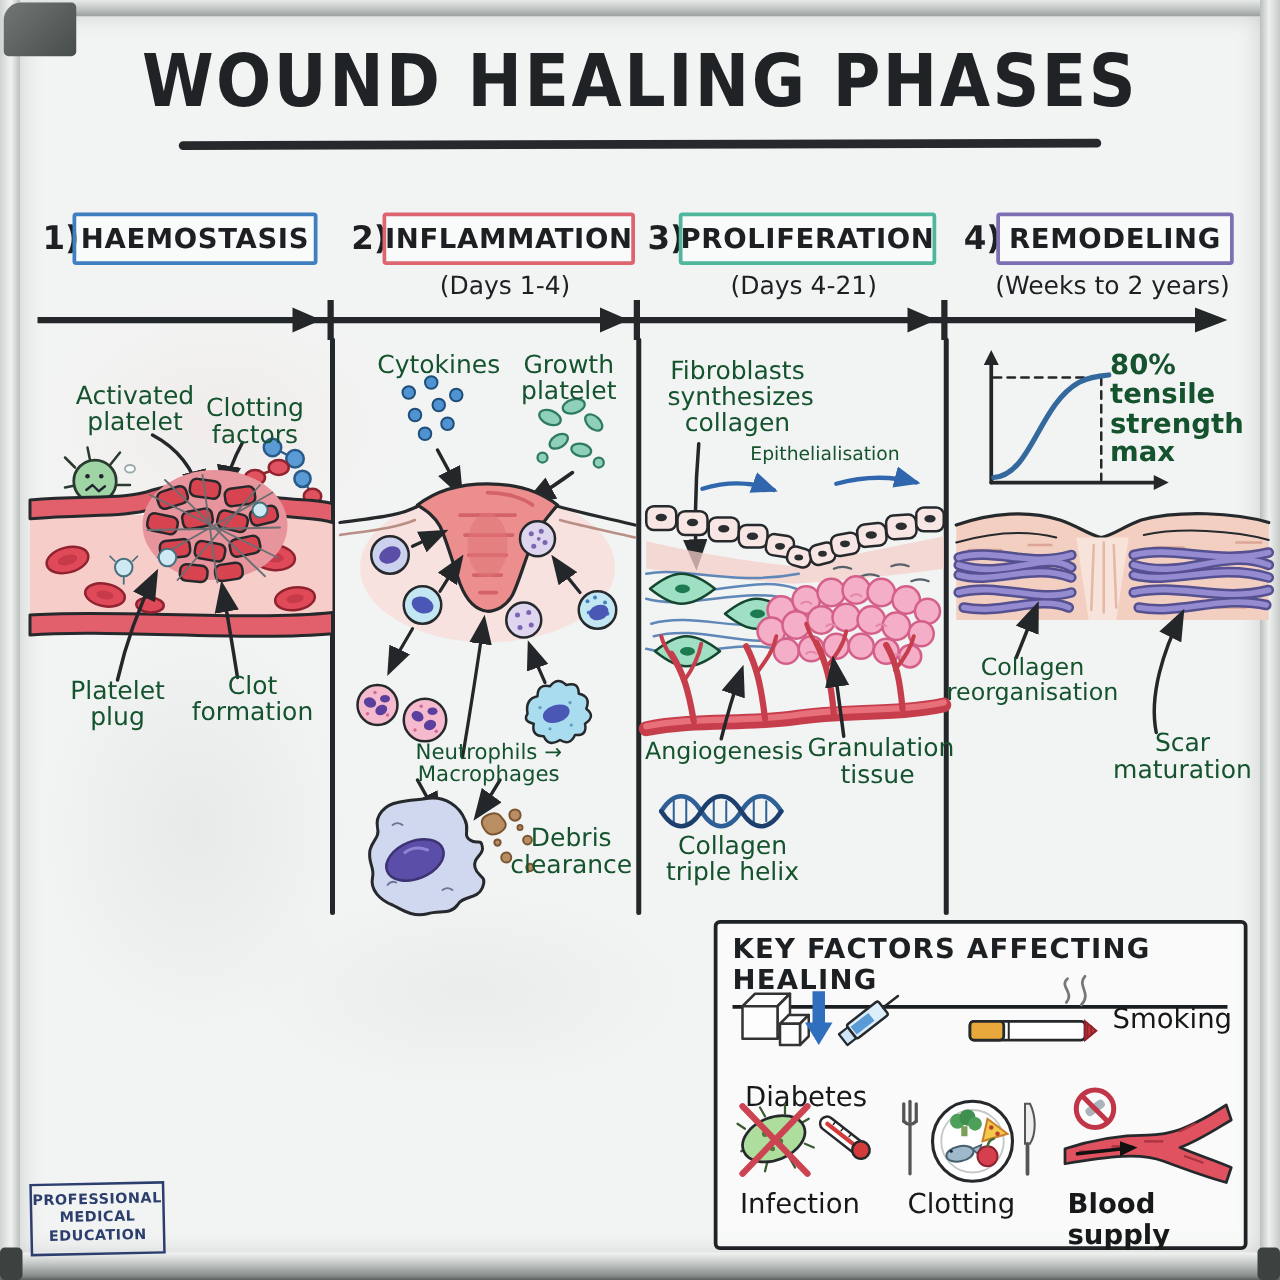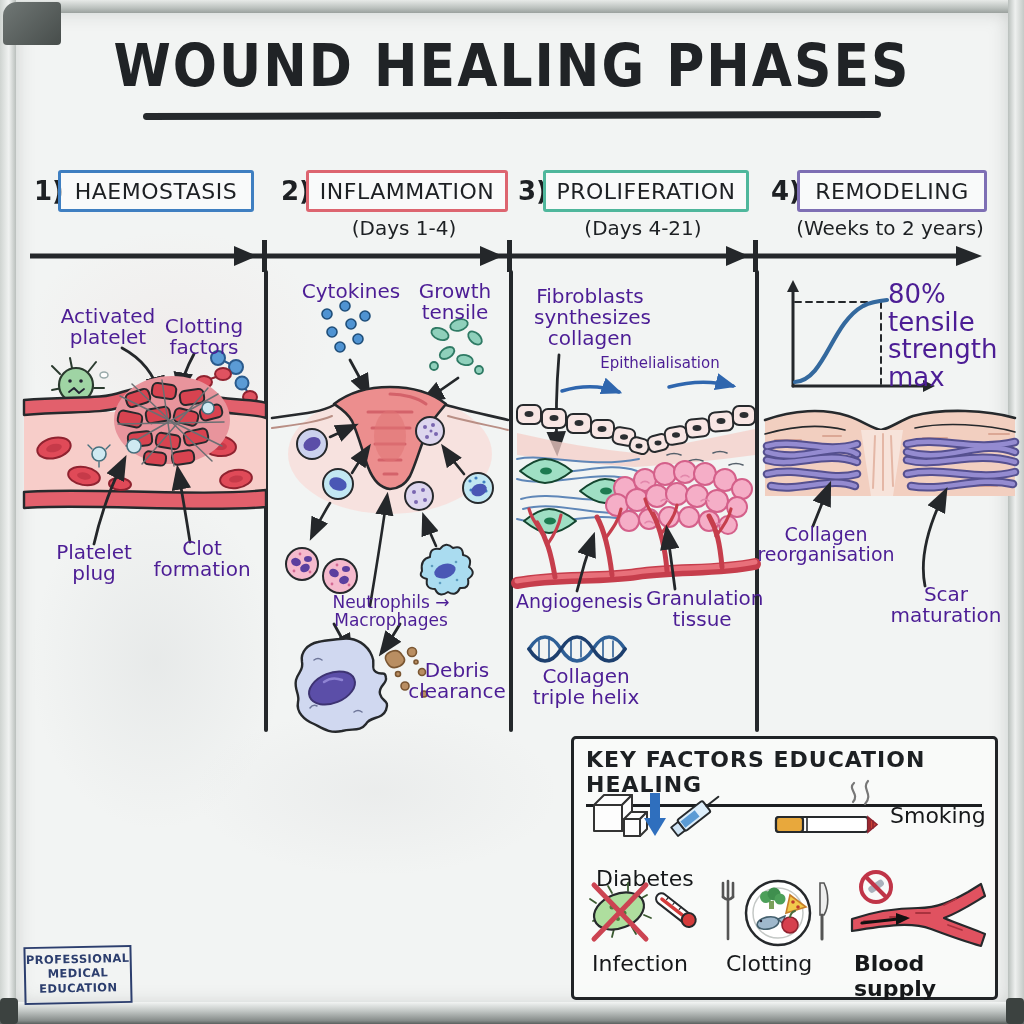--- a/index.html
+++ b/index.html
@@ -24,25 +24,25 @@
   .tray-cap{position:absolute;top:998px;width:18px;height:26px;background:#3c4240;border-radius:4px;}
   
   #title{position:absolute;left:0;top:36px;width:100%;text-align:center;
     font-size:52px;font-weight:bold;letter-spacing:2px;transform:scaleY(1.12);color:#202326;}
   #title-underline{position:absolute;left:143px;top:112px;width:738px;height:7px;
     background:#26292c;border-radius:4px;transform:rotate(-.15deg);}
   
   .pnum{position:absolute;font-size:26px;font-weight:bold;}
   .pbox{position:absolute;height:36px;border:3px solid #333;border-radius:3px;
     background:rgba(255,255,255,.55);display:flex;align-items:center;justify-content:center;
-    font-size:22px;font-weight:normal;letter-spacing:.5px;text-align:right;}
+    font-size:22px;font-weight:bold;letter-spacing:.5px;text-align:right;}
   .dur{position:absolute;text-align:center;font-size:20px;}
   .divider{position:absolute;top:270px;width:3.5px;height:462px;background:#24272a;border-radius:2px;}
   
-  .lbl{position:absolute;white-space:pre-line;text-align:center;font-size:20px;line-height:1.06;color:#4c1d95;}
+  .lbl{position:absolute;white-space:pre-line;text-align:center;font-size:20px;line-height:1.06;color:#14532d;}
   svg{position:absolute;overflow:visible;}
   
   #keybox{position:absolute;left:571px;top:736px;width:421px;height:258px;
     border:3.5px solid #202326;border-radius:5px;background:rgba(252,253,252,.65);}
   #key-title{position:absolute;left:12px;top:8px;width:396px;font-size:22px;font-weight:bold;
     letter-spacing:1px;border-bottom:3px solid #1b1e20;padding-bottom:7px;}
   .klbl{position:absolute;font-size:22px;color:#16181a;}
   
   #stamp{position:absolute;left:24px;top:946px;width:104px;height:50px;border:2.5px solid #2c3e6e;
     color:#2c3e6e;font-size:11.5px;font-weight:bold;line-height:1.25;text-align:center;
@@ -353,21 +353,21 @@
           <circle cx="133" cy="410" r="4"></circle>
             <circle cx="152" cy="418" r="3"></circle>
           <circle cx="126" cy="398" r="2.5"></circle>
             <circle cx="144" cy="386" r="2"></circle>
         </g>
       </g>
     </g>
   </svg>
   <div class="lbl" style="left:296px;top:281px;width:110px;">Cytokines</div>
   <div class="lbl" style="left:412px;top:281px;width:86px;">Growth
-tensile</div>
+platelet</div>
   <div class="lbl" style="left:274px;top:593px;width:234px;font-size:17px;">Neutrophils → Macrophages</div>
   <div class="lbl" style="left:404px;top:660px;width:106px;">Debris
 clearance</div>
 
   <svg id="svg-proliferation" style="left:517px;top:283px;" width="239" height="442" viewBox="0 0 239 442">
     <defs>
       <marker id="m3" markerWidth="9" markerHeight="7" refX="7" refY="3.5" orient="auto">
           <path d="M0,0 L9,3.5 L0,7 Z" fill="#24272a"></path>
         </marker>
       <marker id="m3b" markerWidth="6" markerHeight="5" refX="5" refY="2.5" orient="auto">
@@ -581,29 +581,29 @@
             <path d="M144,196 C180,188 214,204 252,194"></path>
               <path d="M148,208 C180,214 214,198 250,206"></path>
             <path d="M144,174 C186,186 216,160 252,174"></path>
           </g>
         </g>
       </g>
       <path d="M 50,248 Q 58,228 66,208" fill="none" stroke="#24272a" stroke-width="2.8" marker-end="url(#m4)"></path>
       <path d="M 162,308 C 156,278 168,242 182,214" fill="none" stroke="#24272a" stroke-width="2.8" marker-end="url(#m4)"></path>
     </g>
   </svg>
-  <div class="lbl" style="left:888px;top:281px;width:132px;text-align:left;font-size:26px;">80% tensile
+  <div class="lbl" style="left:888px;top:281px;width:132px;text-align:left;font-size:22px;font-weight:bold;">80% tensile
 strength max</div>
   <div class="lbl" style="left:756px;top:524px;width:140px;font-size:19px;">Collagen
 reorganisation</div>
   <div class="lbl" style="left:886px;top:584px;width:120px;">Scar
 maturation</div>
 
   <div id="keybox">
-    <div id="key-title">KEY FACTORS EDUCATION HEALING</div>
+    <div id="key-title">KEY FACTORS AFFECTING HEALING</div>
 
     <svg style="left:16px;top:48px;" width="125" height="58" viewBox="0 0 125 58">
       <g stroke-linejoin="round" stroke-linecap="round">
         <g fill="#fdfdfd" stroke="#333" stroke-width="2">
           <polygon points="4,18 14,8 42,8 32,18"></polygon>
           <polygon points="32,18 42,8 42,34 32,44"></polygon>
           <rect x="4" y="18" width="28" height="26"></rect>
           <polygon points="34,32 41,25 57,25 50,32"></polygon>
           <polygon points="50,32 57,25 57,42 50,49"></polygon>
           <rect x="34" y="32" width="16" height="17"></rect>

